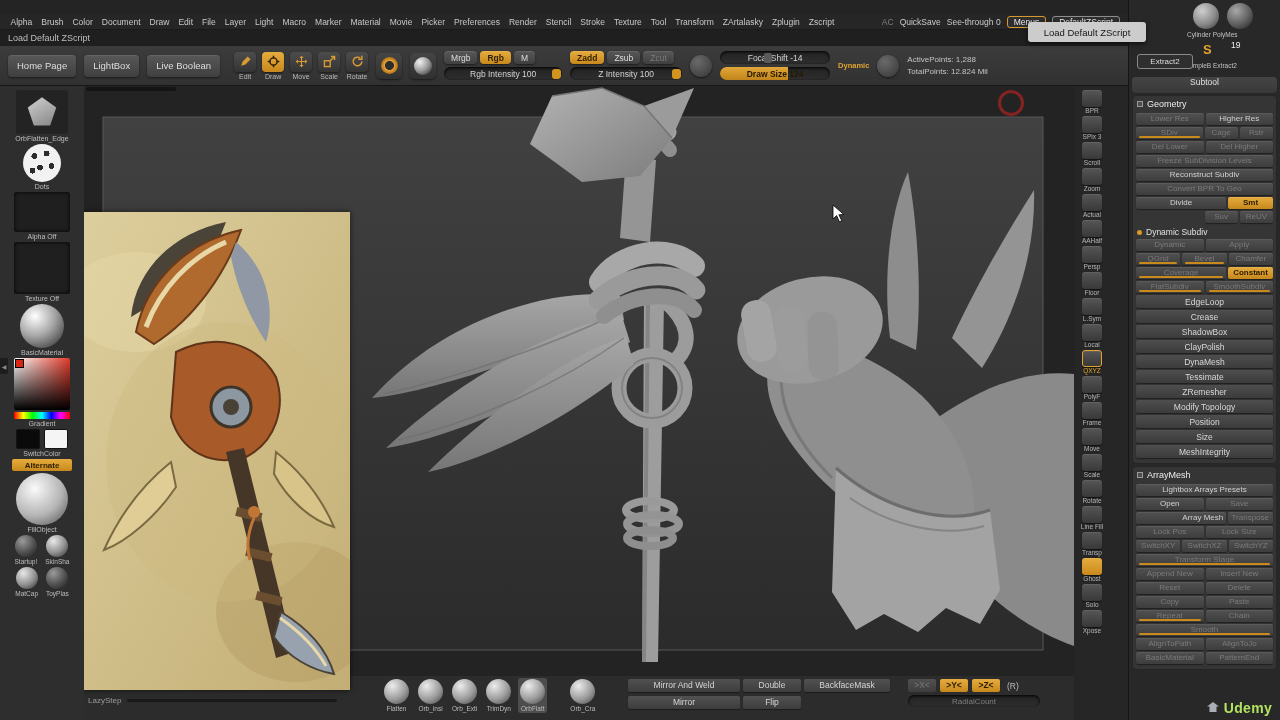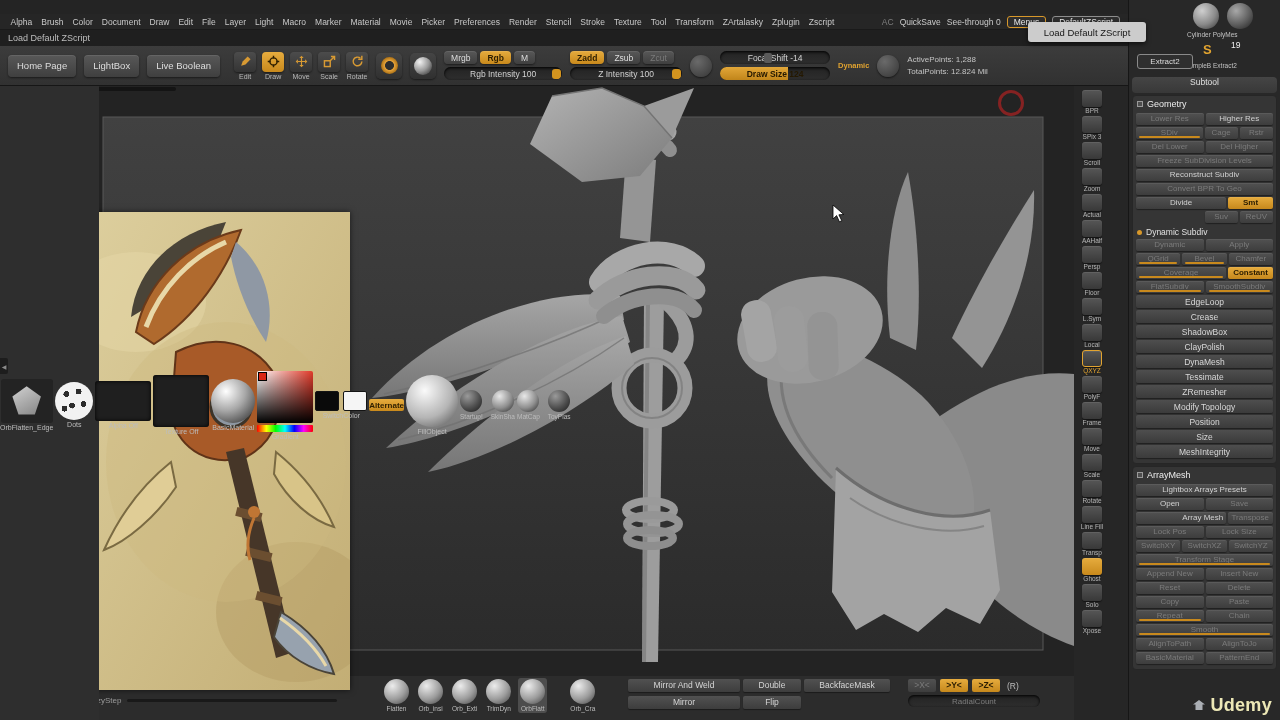--- a/index.html
+++ b/index.html
@@ -45,21 +45,21 @@
   .slider{position:relative;height:13px;background:linear-gradient(#232323,#2e2e2e);border-radius:7px;display:flex;align-items:center;justify-content:center;font-size:8.5px;color:#d2d2d2;box-shadow:inset 0 1px 3px #000;overflow:hidden}
   .slider .nub{position:absolute;right:1px;top:1.5px;width:9px;height:10px;background:#d3941f;border-radius:3px}
   .slider.fill::before{content:"";position:absolute;left:0;top:0;bottom:0;width:62%;background:linear-gradient(#e2a739,#c1851a)}
   .slider.fill span{position:relative;color:#241800;font-weight:bold}
   .slider .midnub{position:absolute;left:40%;top:1.5px;width:8px;height:10px;background:#5a5a5a;border-radius:2px}
   .dyn-label{font-size:7.5px;color:#e2a430;font-weight:bold}
   .pts{display:flex;flex-direction:column;gap:3px;font-size:8px;color:#c4c4c4;white-space:nowrap}
   .round-icon{width:22px;height:22px;border-radius:50%;background:radial-gradient(circle at 35% 30%,#6a6a6a,#353535);box-shadow:0 1px 2px rgba(0,0,0,.6)}
 
   
-  .left-sidebar{position:absolute;left:0;top:86px;width:99px;bottom:0;background:#2e2e2e;z-index:6;display:flex;flex-direction:row;align-items:center;padding-top:4px;gap:2px}
+  .left-sidebar{position:absolute;left:0;top:86px;width:84px;bottom:0;background:#2e2e2e;z-index:6;display:flex;flex-direction:column;align-items:center;padding-top:4px;gap:2px}
   .lt{display:flex;flex-direction:column;align-items:center;gap:1px}
   .lt-label{font-size:7px;color:#bdbdbd;white-space:nowrap}
   .thumb-poly{width:52px;height:44px;background:#232323;border-radius:3px;display:flex;align-items:center;justify-content:center}
   .poly-shape{width:34px;height:32px;background:linear-gradient(150deg,#d6d6d6,#7e7e7e);clip-path:polygon(50% 4%,92% 36%,74% 92%,26% 92%,8% 36%)}
   .dots-circle{width:38px;height:38px;border-radius:50%;background:
       radial-gradient(circle 3px at 30% 32%,#2c2c2c 97%,transparent),
       radial-gradient(circle 3px at 62% 25%,#2c2c2c 97%,transparent),
       radial-gradient(circle 3px at 75% 58%,#2c2c2c 97%,transparent),
       radial-gradient(circle 3px at 45% 62%,#2c2c2c 97%,transparent),
       radial-gradient(circle 3px at 25% 70%,#2c2c2c 97%,transparent),
@@ -146,21 +146,21 @@
   .axis-row{display:flex;gap:4px;align-items:center}
   .axisbtn{width:28px;height:13px;line-height:13px;font-size:8.5px;text-align:center;color:#c9c9c9;background:linear-gradient(#515151,#3d3d3d);border-radius:2px}
   .axisbtn.dim{color:#7b7b7b}
   .axisbtn.orange{background:linear-gradient(#e6ac3e,#c6881c);color:#2a1c00;font-weight:bold}
   .rlabel{font-size:8.5px;color:#bdbdbd;margin-left:3px}
   .slider.radial{width:132px;height:12px;margin-top:3px;border-radius:6px}
   .slider.radial span{color:#7d7d7d;font-size:8px}
 
   
   .udemy{position:absolute;right:8px;bottom:4px;display:flex;align-items:center;gap:4px;z-index:60;opacity:.92}
-  .udemy-text{font-size:18px;font-weight:bold;color:#fef9c3;letter-spacing:.3px}
+  .udemy-text{font-size:14px;font-weight:bold;color:#bef264;letter-spacing:.3px}
 </style>
 </head>
 <body>
 
 <div class="stage">
 
 
   <div class="menubar">
     <div class="menus">
         <span class="mi">Alpha</span>

